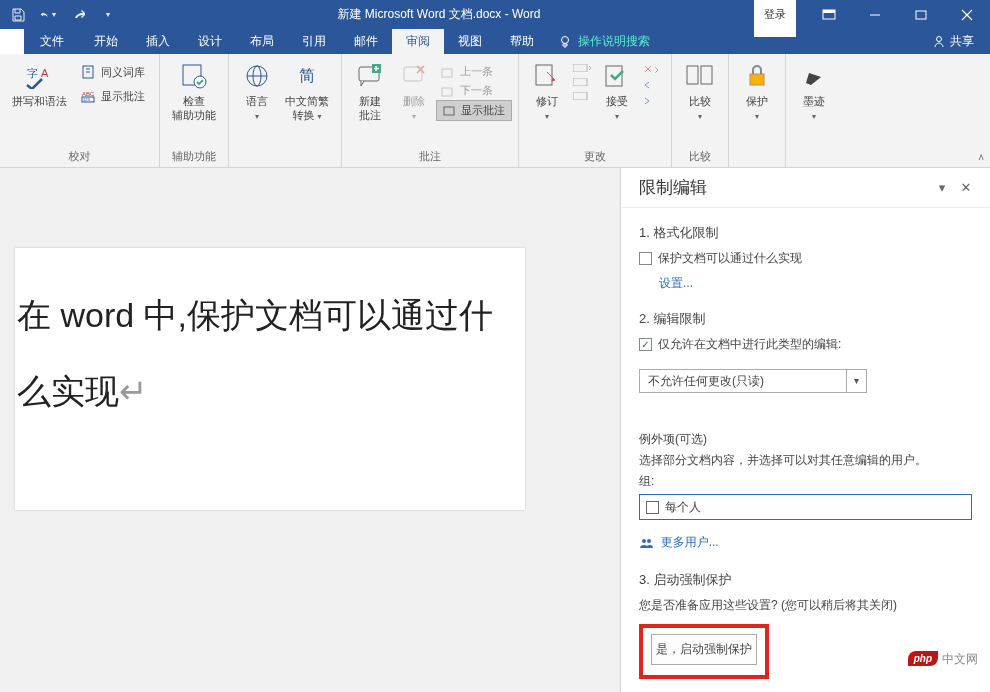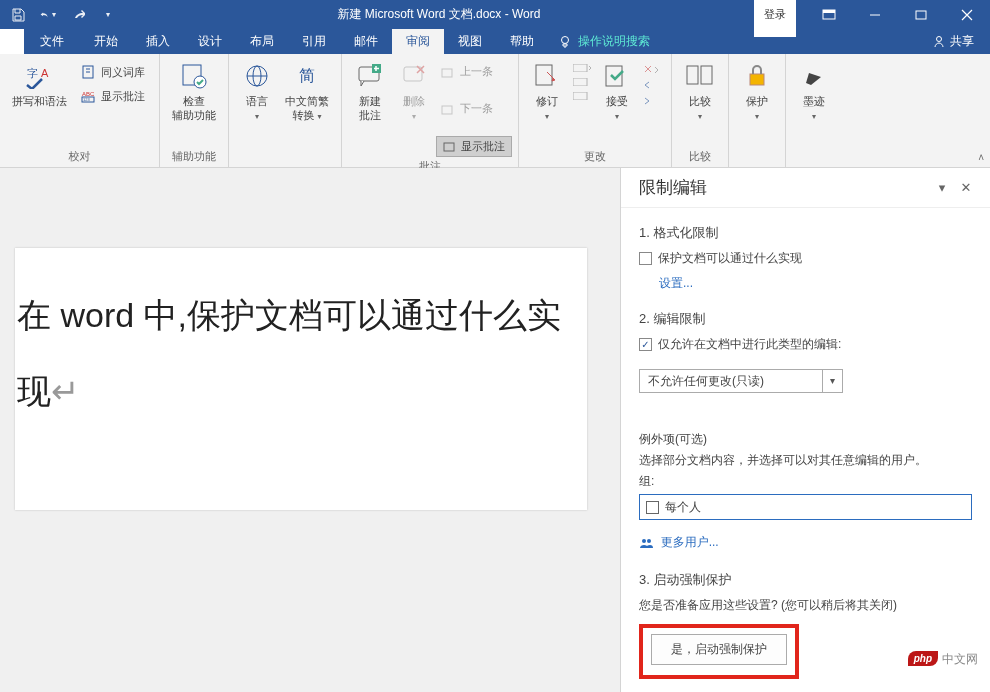--- a/index.html
+++ b/index.html
@@ -30,40 +30,40 @@
   .big-btn { display: flex; flex-direction: column; align-items: center; justify-content: flex-start; padding: 2px 6px; cursor: pointer; font-size: 11px; color: #444; text-align: center; }
   .big-btn .icon-box { width: 32px; height: 32px; display: flex; align-items: center; justify-content: center; margin-bottom: 2px; }
   .big-btn .label-lines { line-height: 14px; }
   .small-btn { display: flex; align-items: center; gap: 4px; font-size: 11px; color: #444; cursor: pointer; padding: 2px 4px; }
   .caret { font-size: 8px; color: #666; }
   .collapse-ribbon { position: absolute; right: 6px; bottom: 4px; font-size: 10px; color: #666; cursor: pointer; }
   
   
   .content { display: flex; height: calc(692px - 29px - 25px - 114px); }
   .doc-area { flex: 1; background: #f0f0f0; position: relative; overflow: hidden; }
-  .page { position: absolute; top: 80px; left: 15px; width: 572px; background: #fff; box-shadow: 0 0 2px rgba(0,0,0,0.2); padding: 30px 0 80px 0; }
+  .page { position: absolute; top: 80px; left: 15px; width: 510px; background: #fff; box-shadow: 0 0 2px rgba(0,0,0,0.2); padding: 30px 0 80px 0; }
   .doc-text { font-size: 34px; color: #222; line-height: 2.2; font-family: "SimSun", serif; padding: 0 2px; }
   .para-mark { color: #999; font-family: sans-serif; }
   
   
   .pane { width: 370px; border-left: 1px solid #d4d4d4; background: #fff; display: flex; flex-direction: column; font-size: 13px; color: #444; }
   .pane-header { height: 40px; display: flex; align-items: center; padding: 0 12px 0 18px; border-bottom: 1px solid #eee; }
   .pane-title { color: #333; font-size: 17px; flex: 1; }
   .pane-hd-btn { width: 24px; text-align: center; cursor: pointer; color: #666; font-size: 13px; }
   .pane-body { padding: 10px 18px; overflow: auto; }
   .section-h { font-size: 13px; color: #444; margin: 6px 0 8px 0; }
   .chk-row { display: flex; align-items: center; gap: 6px; margin: 4px 0; font-size: 12px; }
   .chk { width: 13px; height: 13px; border: 1px solid #888; display: inline-flex; align-items: center; justify-content: center; font-size: 10px; color: #2b579a; }
   .link { color: #2b6cbf; cursor: pointer; font-size: 12px; }
-  .select { border: 1px solid #ababab; display: flex; align-items: center; height: 24px; width: 204px; margin: 16px 0; }
+  .select { border: 1px solid #ababab; display: flex; align-items: center; height: 24px; width: 228px; margin: 16px 0; }
   .select-val { flex: 1; padding: 0 8px; font-size: 12px; }
   .select-caret { width: 20px; border-left: 1px solid #ababab; text-align: center; font-size: 10px; color: #555; line-height: 22px; }
   .subtext { font-size: 12px; color: #444; margin: 4px 0; }
   .group-box { border: 1px solid #2b6cbf; padding: 4px 6px; display: flex; align-items: center; gap: 6px; font-size: 12px; margin: 4px 0 10px 0; height: 26px; }
-  .enforce-btn { border: 1px solid #ababab; background: #fdfdfd; padding: 6px 19px; font-size: 12px; cursor: pointer; display: inline-block; }
+  .enforce-btn { border: 1px solid #ababab; background: #fdfdfd; padding: 6px 4px; font-size: 12px; cursor: pointer; display: inline-block; }
   .red-box { border: 4px solid #e1251b; padding: 6px 8px 10px 8px; display: inline-block; }
   
   .watermark { position: absolute; right: 12px; bottom: 24px; display: flex; align-items: flex-start; gap: 4px; font-size: 12px; color: #888; }
   .wm-logo { background: #bc1717; color: #fff; font-size: 10px; padding: 2px 6px; border-radius: 8px 0 8px 0; font-style: italic; font-weight: bold; }
 </style>
 </head>
 <body>
 
 <div class="titlebar">
   <div class="qat">
@@ -233,21 +233,21 @@
       </div>
       <div class="big-btn" style="opacity:0.5;">
         <div class="icon-box">
           <svg width="26" height="26">
               <rect x="3" y="4" width="18" height="14" rx="2" fill="none" stroke="#999"></rect>
               <path d="M16 3l7 7M23 3l-7 7" stroke="#c55" stroke-width="1.5"></path>
             </svg>
         </div>
         <div class="label-lines"><span>删除</span><br><span class="caret">▾</span></div>
       </div>
-      <div style="display:flex;flex-direction:column;gap:18px;padding-top:4px;">
+      <div style="display:flex;flex-direction:column;gap:0;padding-top:4px;">
         <div class="small-btn" style="opacity:0.5;">
           <svg width="16" height="14">
               <rect x="2" y="4" width="10" height="8" fill="none" stroke="#999"></rect>
             </svg>
           <span>上一条</span>
         </div>
         <div class="small-btn" style="opacity:0.5;">
           <svg width="16" height="14">
               <rect x="2" y="4" width="10" height="8" fill="none" stroke="#999"></rect>
             </svg>

